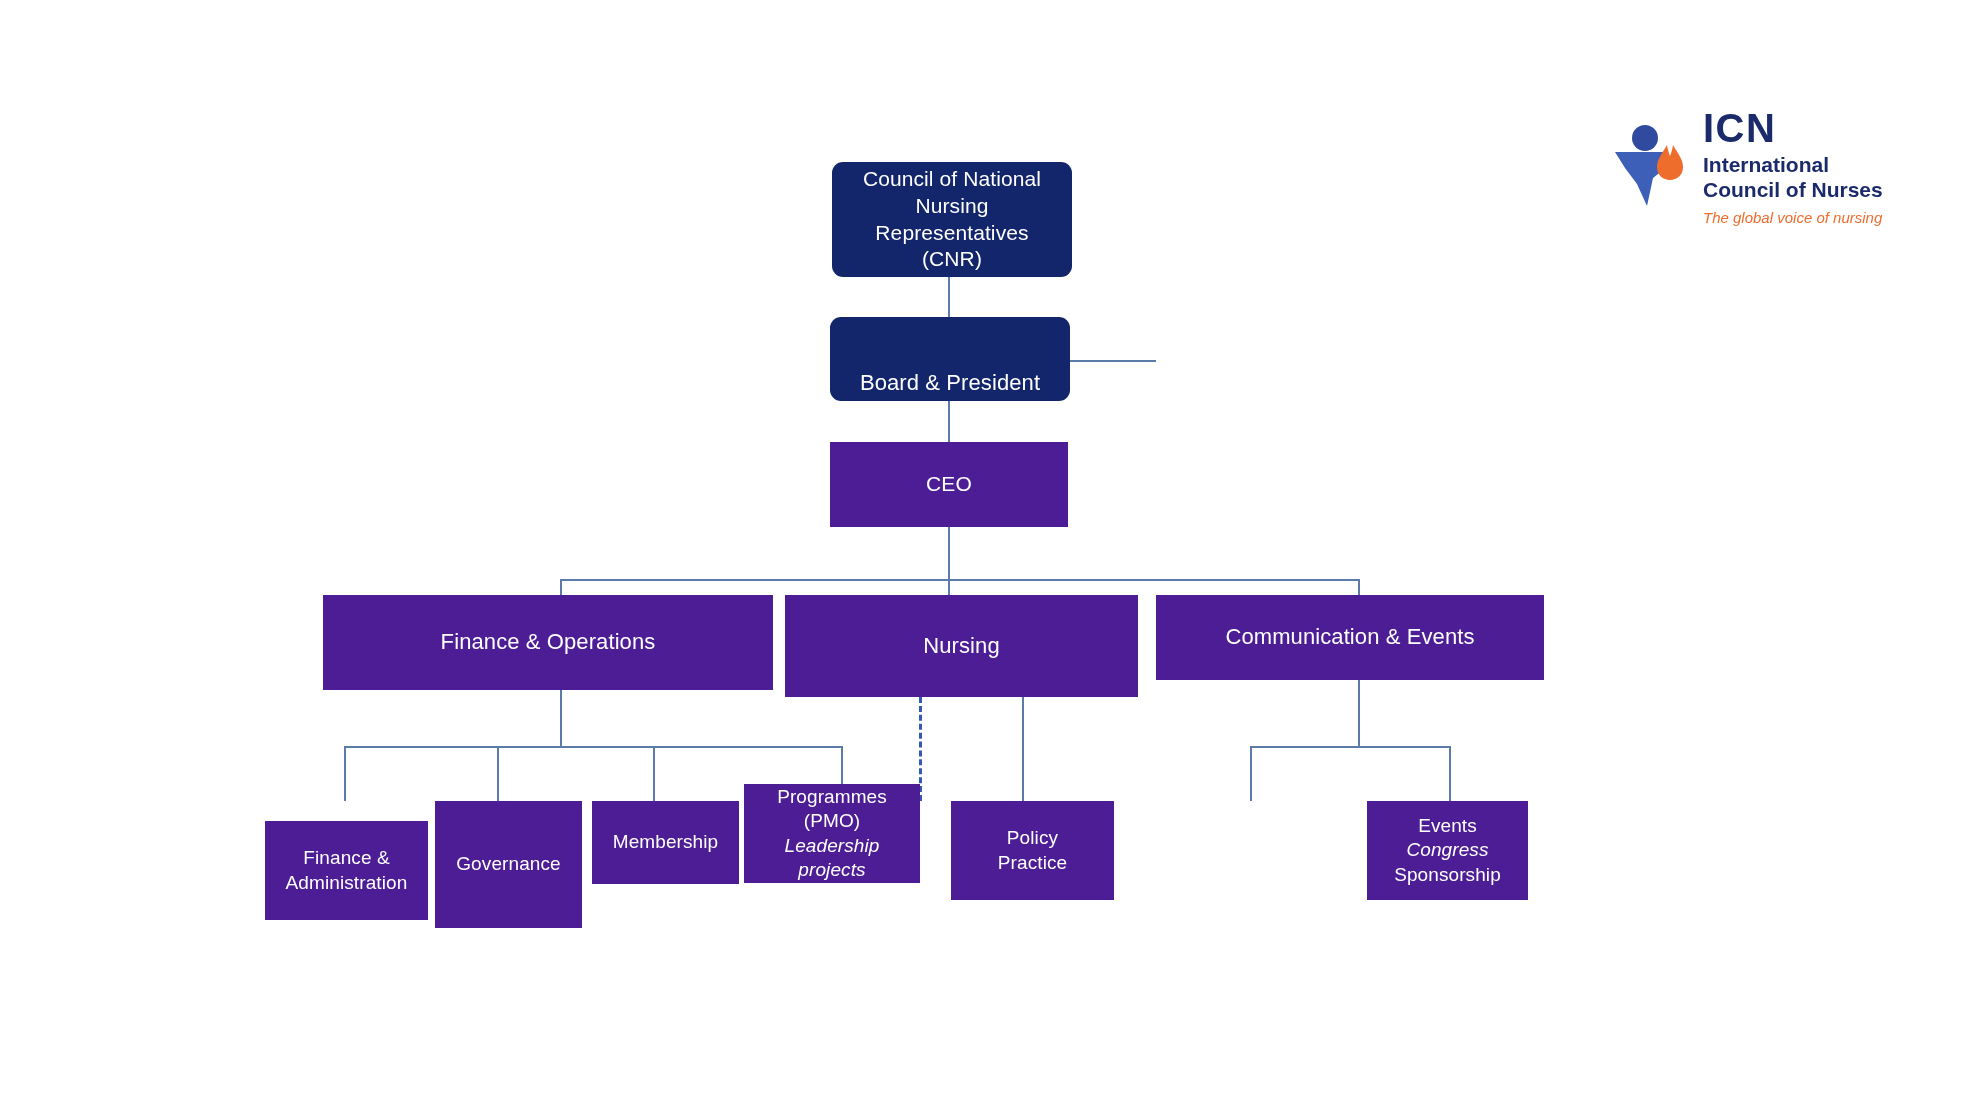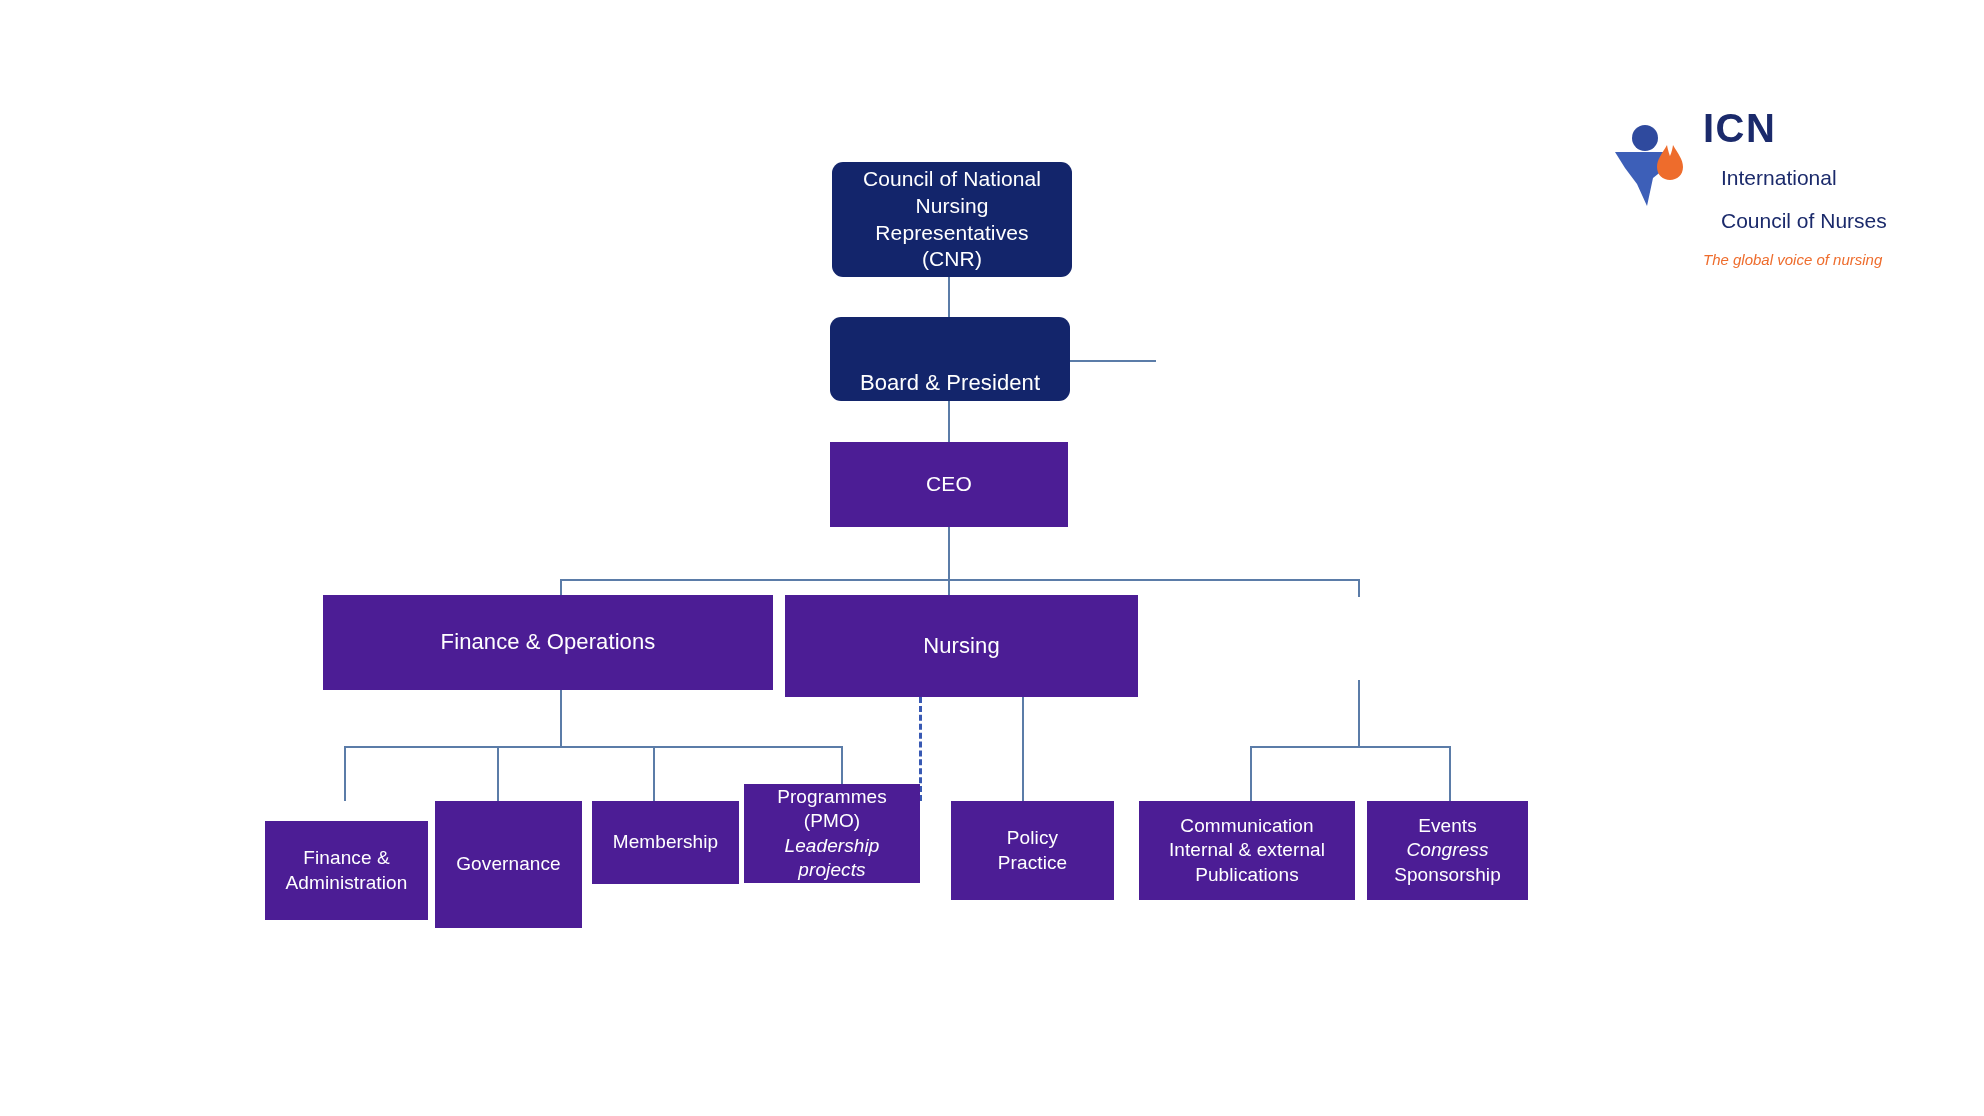--- a/index.html
+++ b/index.html
@@ -80,24 +80,24 @@
   .logo-icn {
     font-size: 40px;
     font-weight: bold;
     color: #1b2a6b;
     letter-spacing: 1.5px;
     line-height: 1.0;
     margin: 0 0 5px 0;
   }
   .logo-full {
     font-size: 21px;
-    font-weight: normal;
+    font-weight: bold;
     color: #1b2a6b;
     line-height: 1.18;
-    margin: 18px;
+    margin: 0;
   }
   .logo-tag {
     font-size: 15px;
     font-style: italic;
     color: #ee6c2c;
     margin: 7px 0 0 0;
     line-height: 1.1;
   }
 </style>
 </head>
@@ -162,20 +162,25 @@
       <span class="label">Finance &amp;  Operations</span>
     </div>
   </div>
 
   <div class="node blue fs-22" style="left:785px; top:595px; width:353px; height:102px;">
     <div>
       <span class="label">Nursing</span>
     </div>
   </div>
 
+  <div class="node blue fs-22" style="left:1156px; top:595px; width:388px; height:85px;">
+    <div>
+      <span class="label">Communication &amp; Events</span>
+    </div>
+  </div>
 
   <div class="node blue fs-19" style="left:265px; top:801px; width:163px; height:99px;margin-top:20px;">
     <div>
       <span class="label">Finance &amp;</span>
       <span class="label">Administration</span>
     </div>
   </div>
 
   <div class="node blue fs-19" style="left:435px; top:801px; width:147px; height:127px;">
     <div>
@@ -198,27 +203,20 @@
     </div>
   </div>
 
   <div class="node blue fs-19" style="left:951px; top:801px; width:163px; height:99px;">
     <div>
       <span class="label">Policy</span>
       <span class="label">Practice</span>
     </div>
   </div>
 
-  <div class="node blue fs-19" style="left:1139px; top:801px; width:216px; height:99px;">
-    <div>
-      <span class="label">Communication</span>
-      <span class="label">Internal &amp; external</span>
-      <span class="label">Publications</span>
-    </div>
-  </div>
 
   <div class="node blue fs-19" style="left:1367px; top:801px; width:161px; height:99px;">
     <div>
       <span class="label">Events</span>
       <span class="label italic">Congress</span>
       <span class="label">Sponsorship</span>
     </div>
   </div>
 
   <div id="logo">

